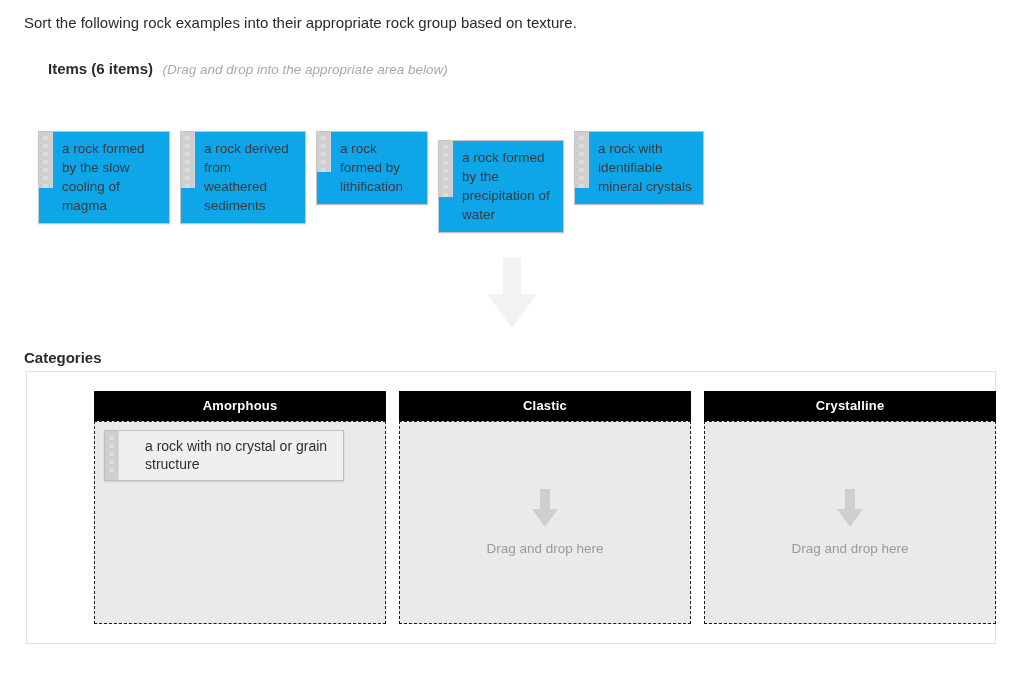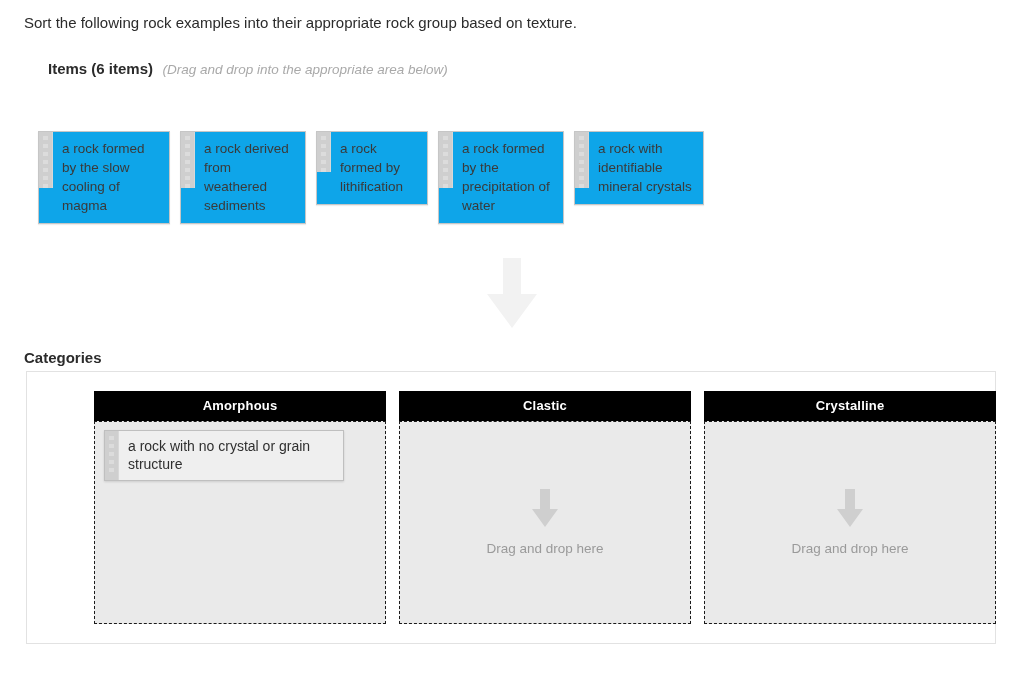--- a/index.html
+++ b/index.html
@@ -87,21 +87,21 @@
   .item-card .label {
     padding: 7px 9px 8px 9px;
     font-size: 13.5px;
     line-height: 19px;
     color: #3a3a3a;
   }
 
   .w-tray-1 { width: 132px; }
   .w-tray-2 { width: 126px; }
   .w-tray-3 { width: 112px; }
-  .w-tray-4 { width: 126px; }
+  .w-tray-4 { width: 126px; margin-top: 9px; }
   .w-tray-5 { width: 130px; }
 
   
   .big-arrow {
     position: absolute;
     left: 487px;
     top: 258px;
     width: 50px;
     height: 70px;
   }
@@ -200,21 +200,21 @@
     padding-top: 5px;
     gap: 4px;
   }
   .dropped-card .grip i {
     display: block;
     width: 5px;
     height: 4px;
     background: #dcdcdc;
   }
   .dropped-card .label {
-    padding: 6px 8px 7px 9px;
+    padding: 6px 8px 7px 26px;
     font-size: 14px;
     line-height: 18px;
     color: #2f2f2f;
     font-family: "Liberation Sans", sans-serif;
   }
 </style>
 </head>
 <body>
 
 <div class="prompt">Sort the following rock examples into their appropriate rock group based on texture.</div>

